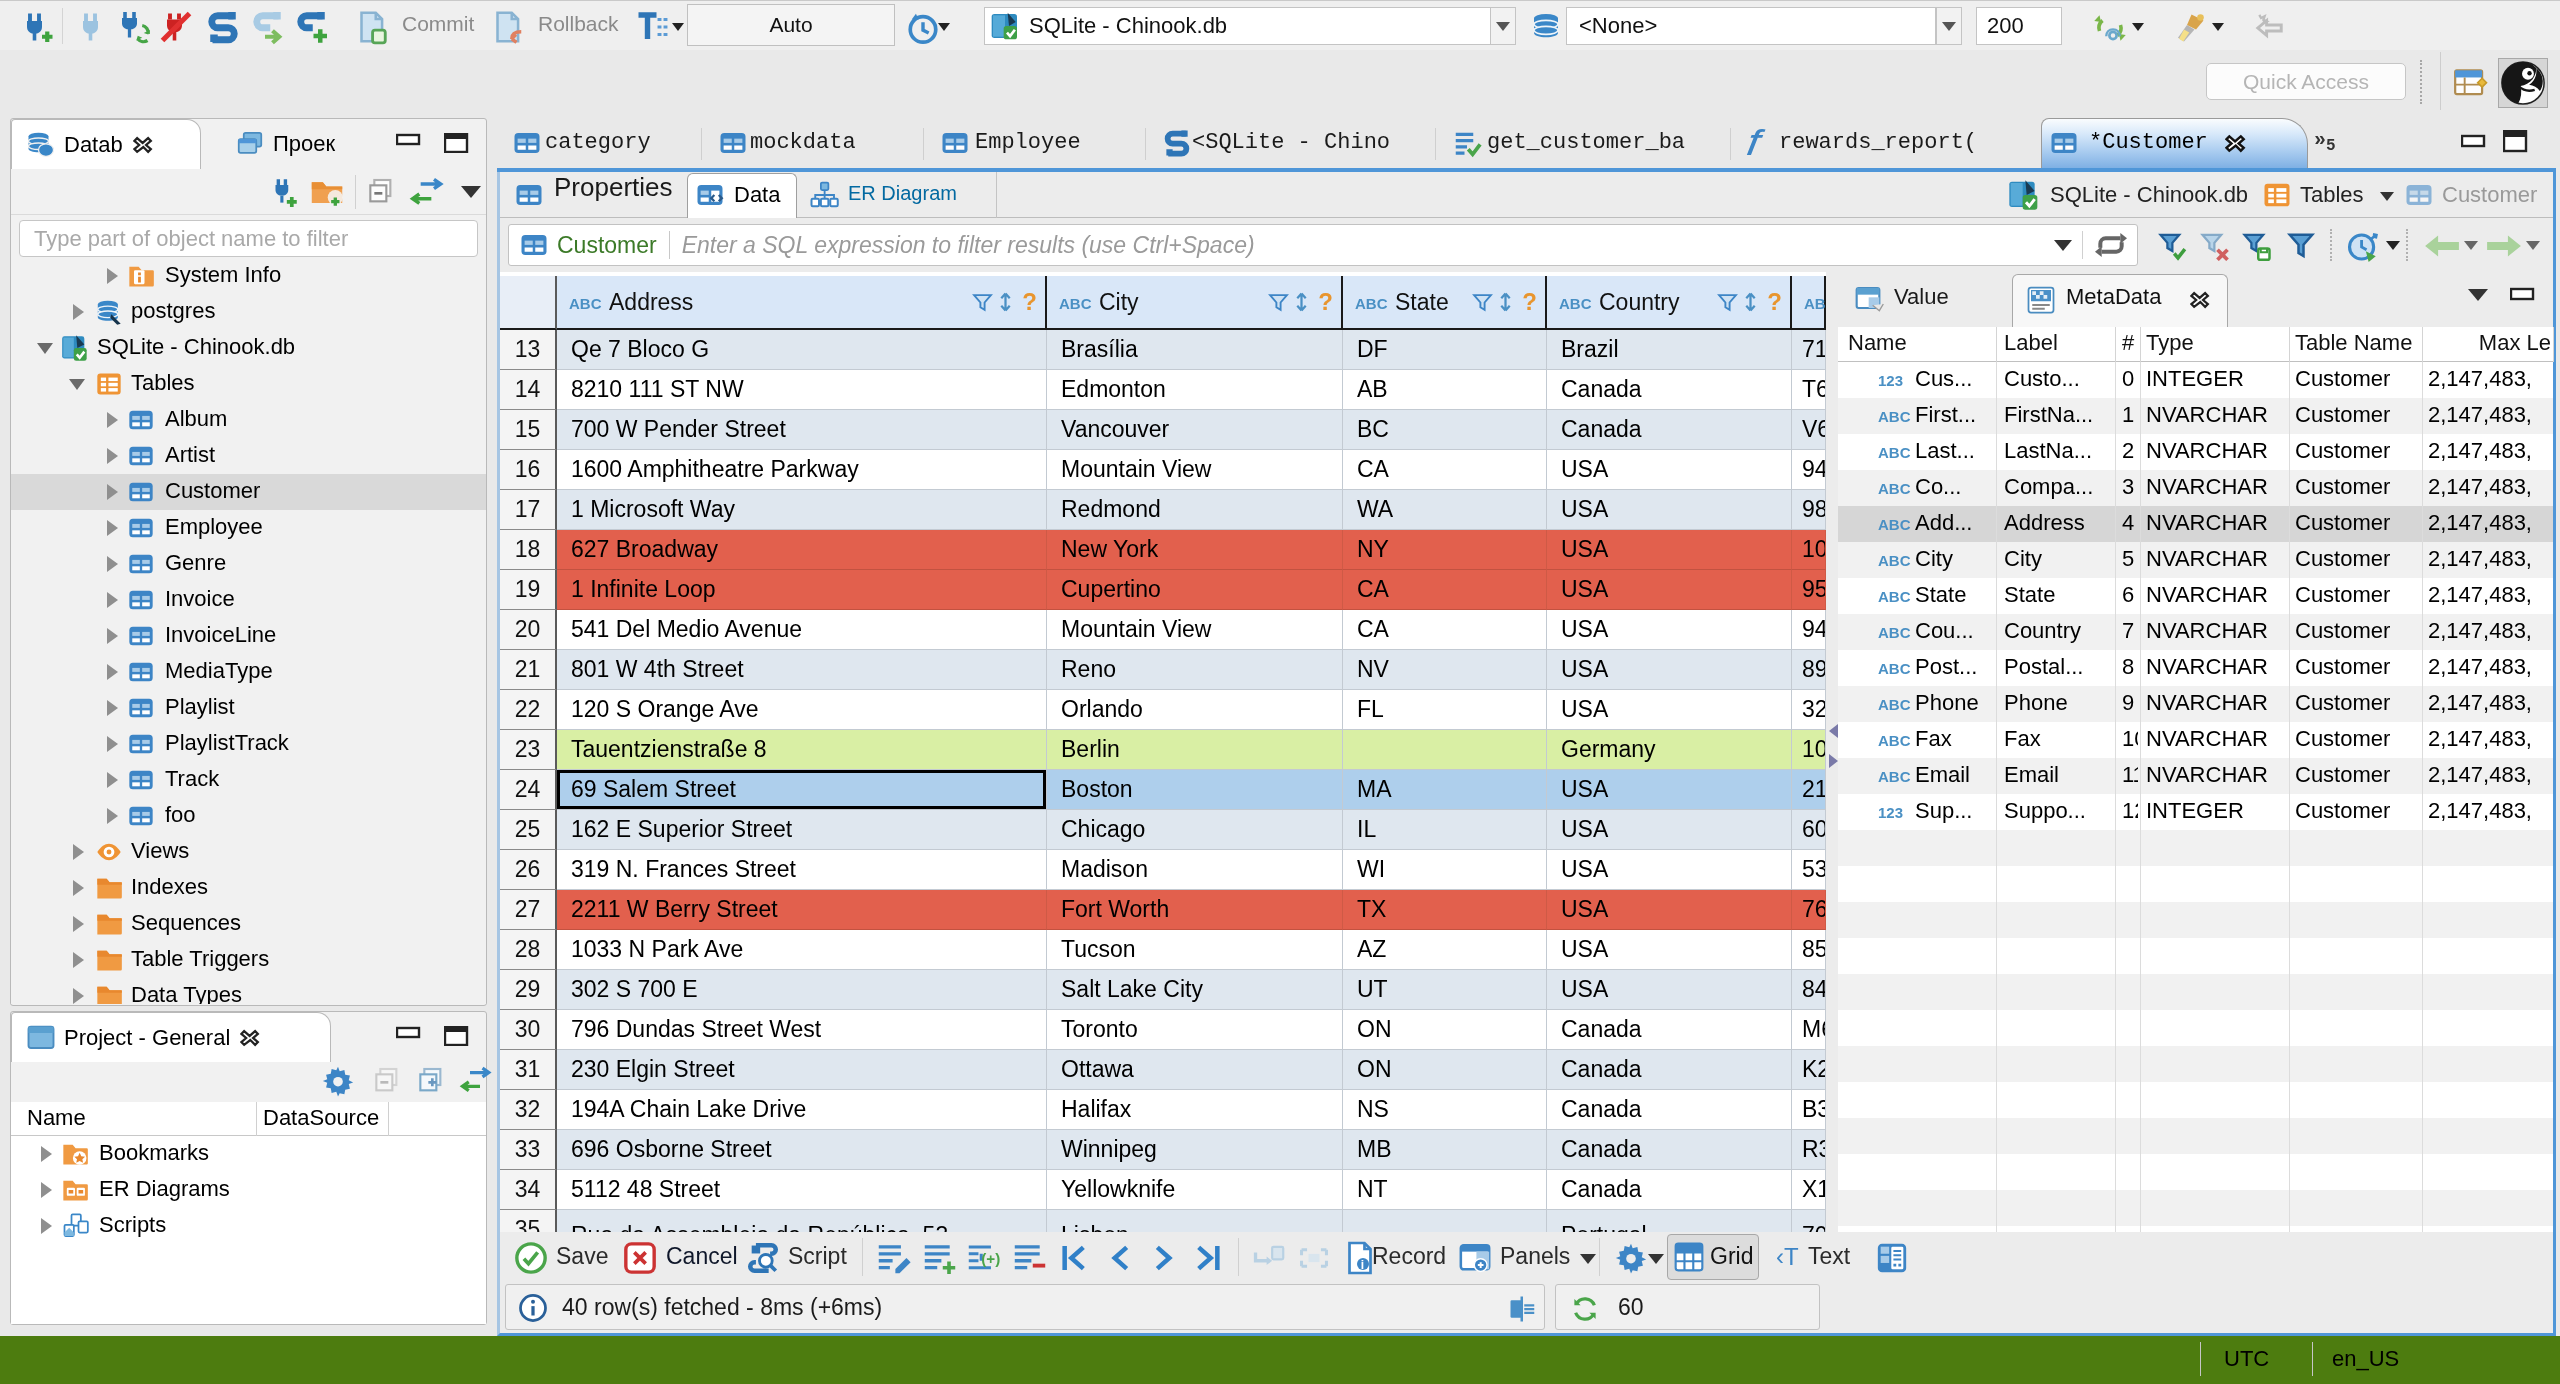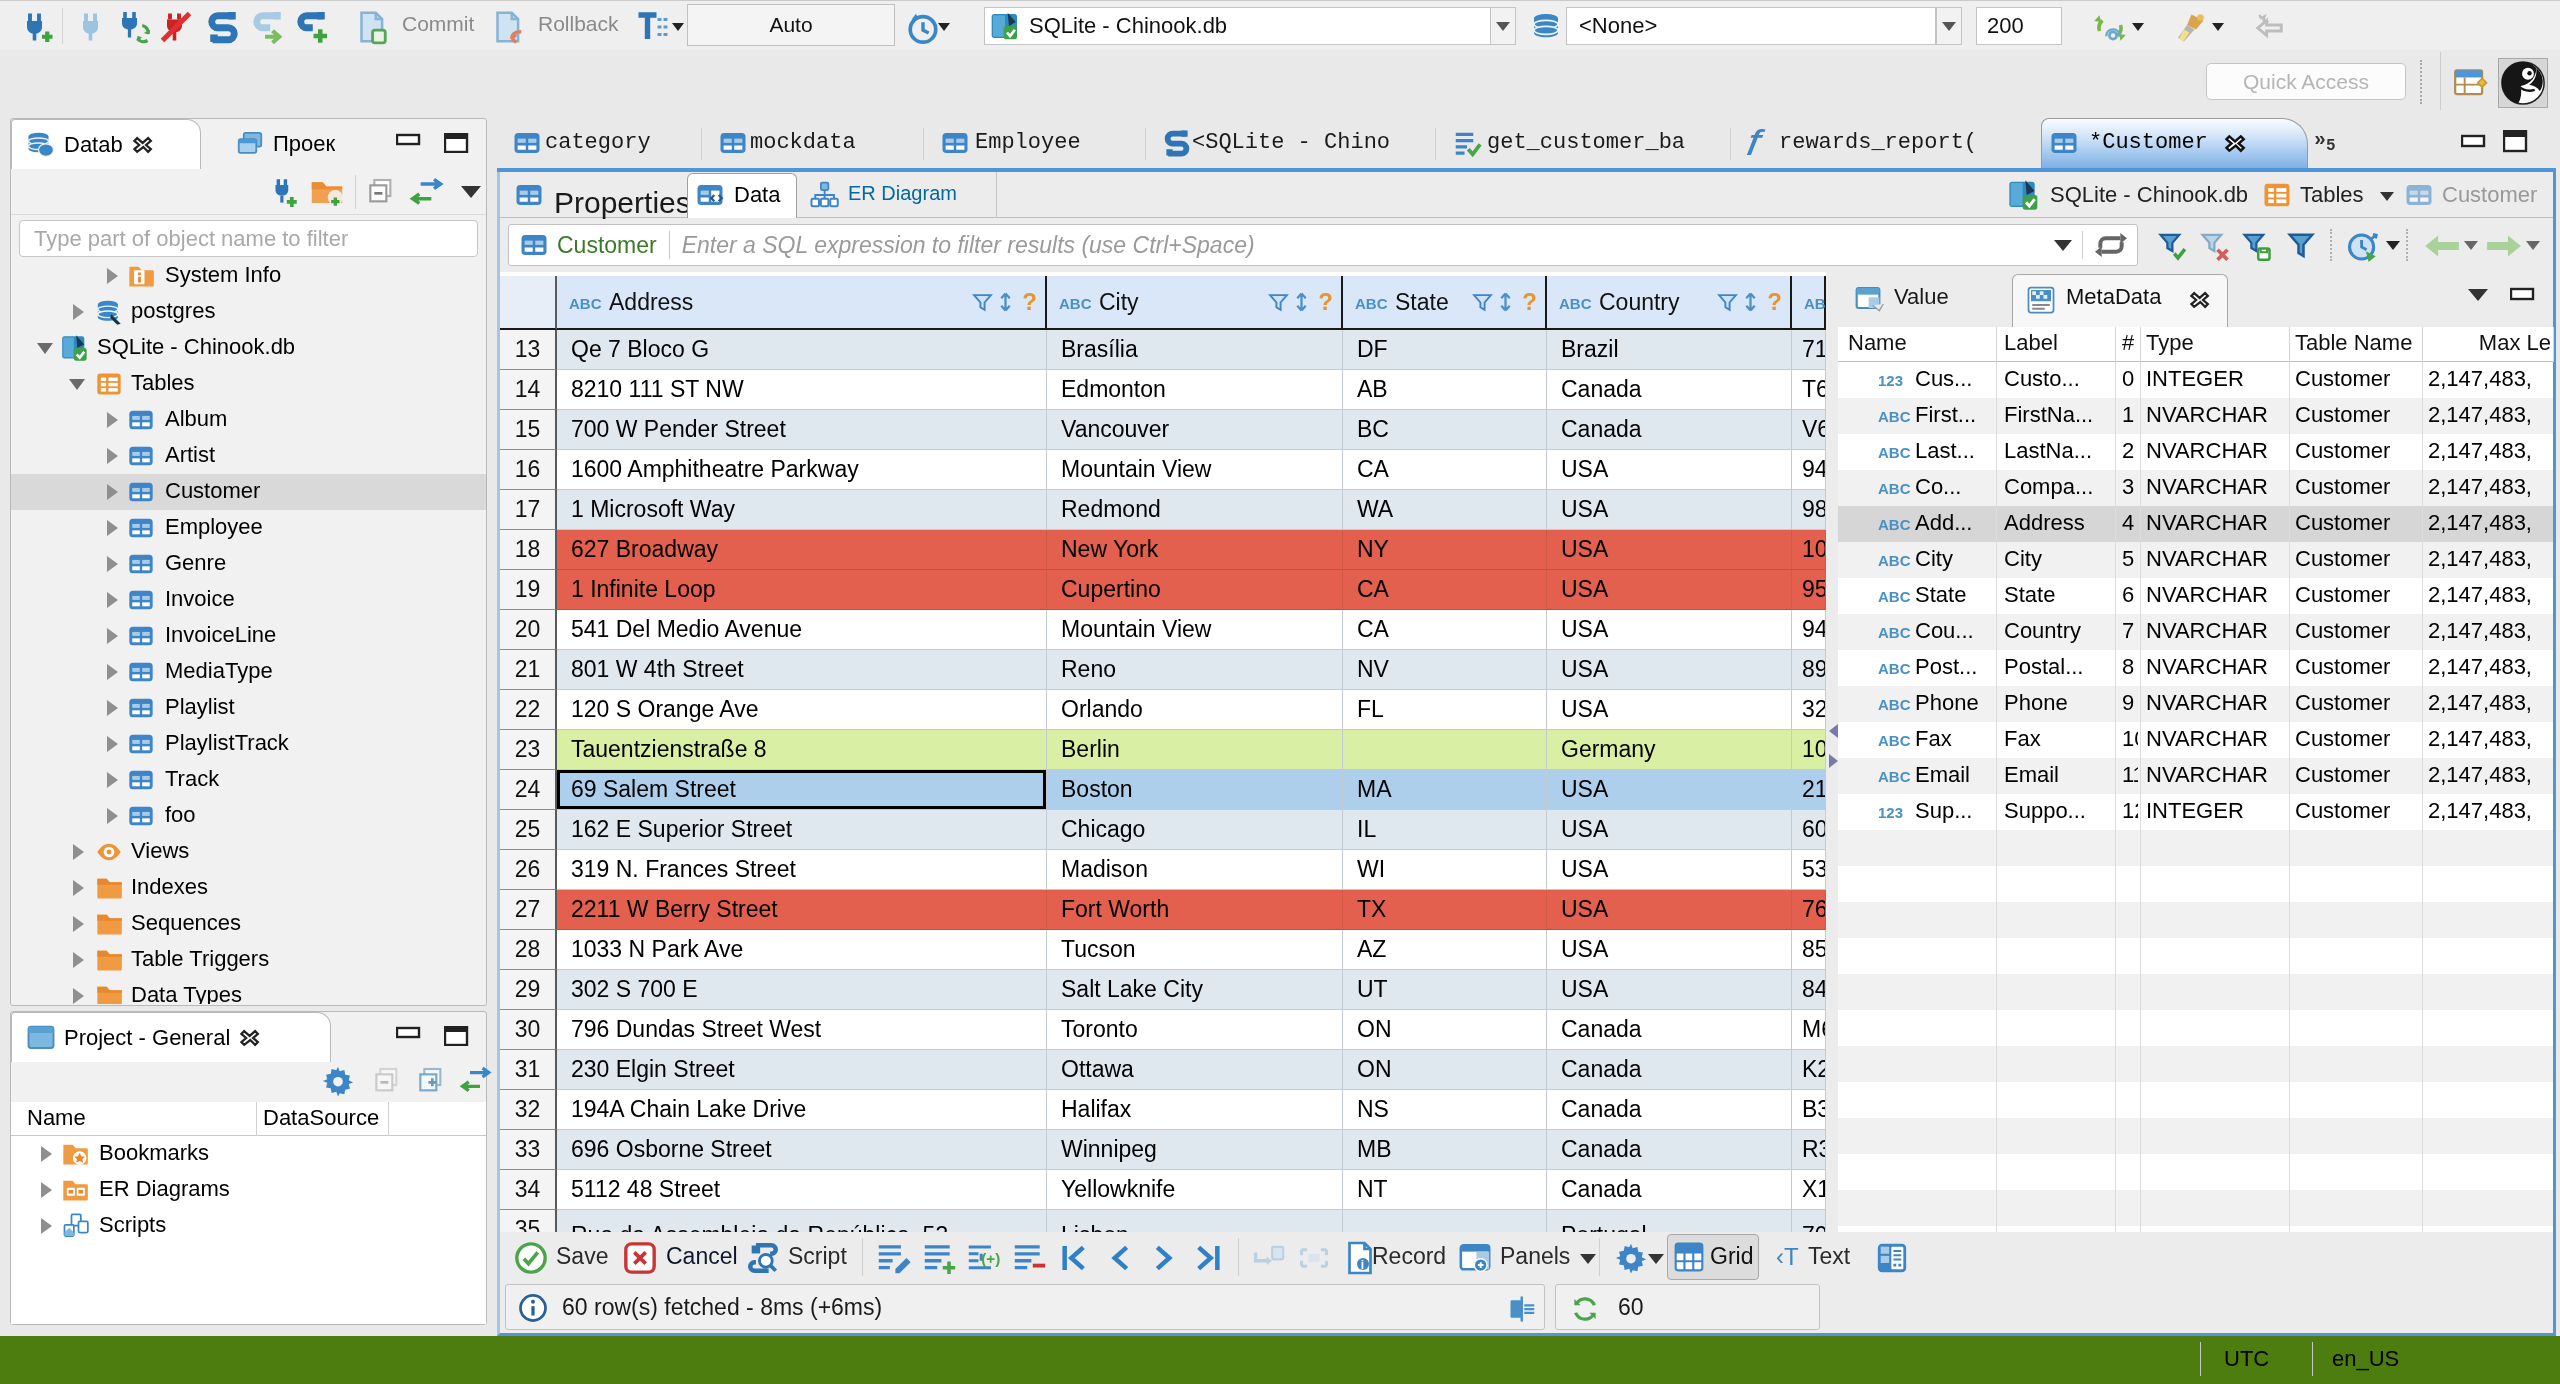--- a/index.html
+++ b/index.html
@@ -610,21 +610,21 @@
         <rect x="1" y="1" width="22" height="6" fill="#222"></rect>
       </svg>
 </div>
   <div id="bluebar"></div>
   <div id="edbody">
     <div id="subtabs">
 
 <svg class="abs" style="left:14px;top:8px" width="30" height="30">
           <use href="#i-table"></use>
         </svg>
-<span class="abs" style="left:54px;top:14px;font-size:30px;color:#1a1a1a">Properties</span>
+<span class="abs" style="left:54px;top:0;font-size:26px;color:#1a1a1a">Properties</span>
 <div class="abs" style="left:187px;top:1px;width:110px;height:45px;background:#fff;border:1px solid #9f9f9f;border-bottom:none;border-radius:6px 6px 0 0"></div>
 <svg class="abs" style="left:195px;top:8px" width="30" height="30" viewBox="0 0 24 24">
   <rect x="2" y="4" width="20" height="16" rx="3" fill="#3d85c6"></rect>
   <rect x="4.5" y="8.5" width="6.5" height="3.4" fill="#a8cbe8"></rect>
   <rect x="4.5" y="14" width="6.5" height="3.4" fill="#fff"></rect>
   <rect x="13" y="8.5" width="6.5" height="8.9" fill="#fff"></rect>
   <path d="M15.5 12l-2.5 2.5 2.5 2.5M19 12l2.5 2.5L19 17" stroke="#2a5a8a" stroke-width="1.8" fill="none"></path>
 </svg>
 <span class="abs" style="left:234px;top:10px;font-size:22px;color:#000">Data</span>
 <svg class="abs" style="left:309px;top:8px" width="30" height="30" viewBox="0 0 24 24">
@@ -1203,21 +1203,21 @@
 </svg>
 </div>
     <div id="statusrow">
 
 <div class="abs" style="left:5px;top:2px;width:1040px;height:46px;background:#f0f0f0;border:1px solid #c2c2c2;border-radius:3px">
   <svg class="abs" style="left:12px;top:8px" width="30" height="30" viewBox="0 0 24 24">
     <circle cx="12" cy="12" r="10" fill="#fff" stroke="#2a6099" stroke-width="2.2"></circle>
     <path d="M12 10.5V18" stroke="#2a6099" stroke-width="2.6"></path>
     <circle cx="12" cy="7" r="1.6" fill="#2a6099"></circle>
   </svg>
-  <span class="abs" style="left:56px;top:9px;font-size:23px;color:#1a1a1a">60 row(s) fetched - 8ms (+6ms)</span>
+  <span class="abs" style="left:56px;top:9px;font-size:23px;color:#1a1a1a">40 row(s) fetched - 8ms (+6ms)</span>
   <svg class="abs" style="left:1002px;top:10px" width="30" height="28" viewBox="0 0 24 22">
     <rect x="2" y="4" width="9" height="14" rx="1" fill="#4a90c8"></rect>
     <path d="M13 8h8M13 11h8M13 14h8" stroke="#4a90c8" stroke-width="1.8"></path>
     <path d="M11 1v20" stroke="#4a90c8" stroke-width="2"></path>
   </svg>
 </div>
 <div class="abs" style="left:1055px;top:2px;width:265px;height:46px;background:#f0f0f0;border:1px solid #c2c2c2;border-radius:3px">
   <svg class="abs" style="left:14px;top:9px" width="30" height="30" viewBox="0 0 24 24">
     <path d="M19.5 9a8 8 0 0 0-14.5-1M4.5 15a8 8 0 0 0 14.5 1" fill="none" stroke="#4aa54a" stroke-width="2.6"></path>
     <path d="M3.5 4v5h5z" fill="#4aa54a" stroke="none"></path>

